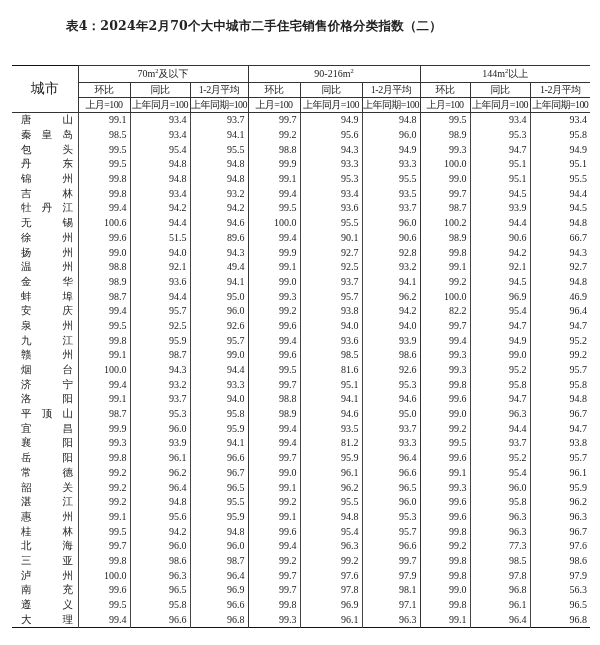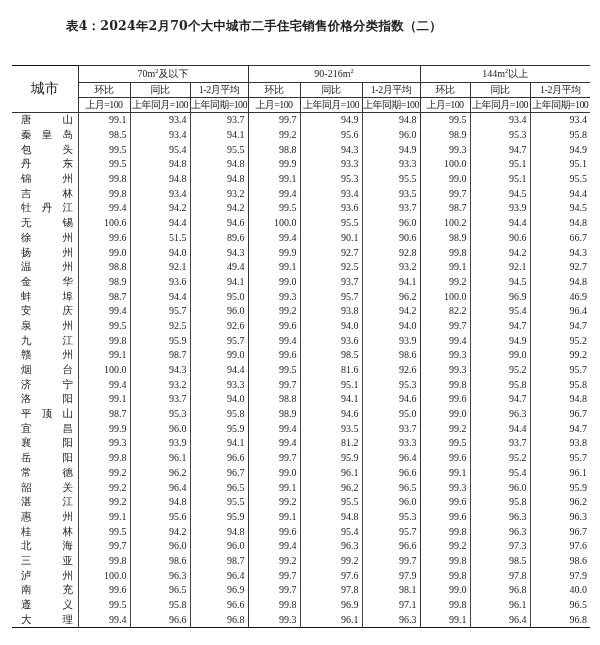--- a/index.html
+++ b/index.html
@@ -577,21 +577,21 @@
             <span>海</span>
           </div>
         </td>
         <td>99.7</td>
         <td>96.0</td>
         <td class="group-end">96.0</td>
         <td>99.4</td>
         <td>96.3</td>
         <td class="group-end">96.6</td>
         <td>99.2</td>
-        <td>97.3</td>
+        <td>77.3</td>
         <td>97.6</td>
       </tr>
       <tr>
         <td class="city">
           <div class="cn">
             <span>三</span>
             <span>亚</span>
           </div>
         </td>
         <td>99.8</td>
@@ -629,21 +629,21 @@
           </div>
         </td>
         <td>99.6</td>
         <td>96.5</td>
         <td class="group-end">96.9</td>
         <td>99.7</td>
         <td>97.8</td>
         <td class="group-end">98.1</td>
         <td>99.0</td>
         <td>96.8</td>
-        <td>40.0</td>
+        <td>56.3</td>
       </tr>
       <tr>
         <td class="city">
           <div class="cn">
             <span>遵</span>
             <span>义</span>
           </div>
         </td>
         <td>99.5</td>
         <td>95.8</td>

